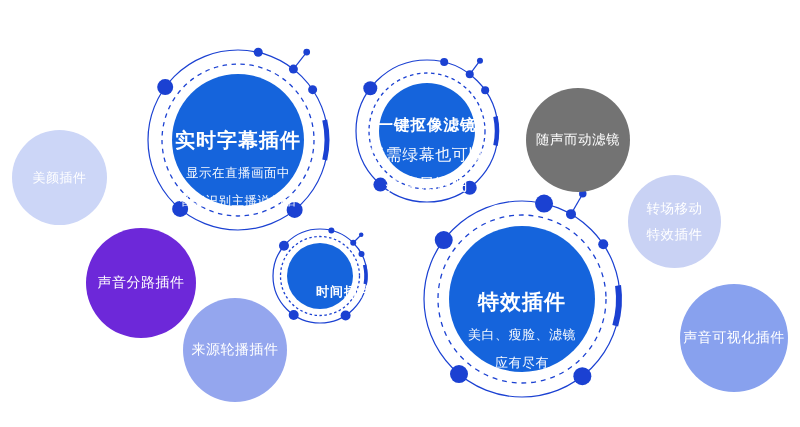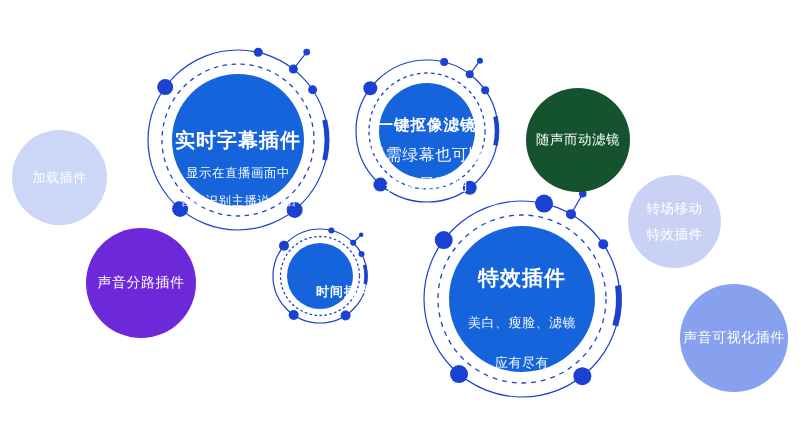--- a/index.html
+++ b/index.html
@@ -15,21 +15,21 @@
   .bubble .title{font-weight:bold;letter-spacing:1px;}
   .bubble .sub{opacity:.96;letter-spacing:.5px;}
   #bubble-subtitle .title{font-size:20px;}
   #bubble-subtitle .sub{font-size:12.5px;margin-top:11px;}
   #bubble-subtitle .sub:first-of-type{margin-top:14px;}
   #bubble-keying .title{font-size:15.5px;}
   #bubble-keying .sub{font-size:16px;margin-top:9px;}
   #bubble-keying .sub:first-of-type{margin-top:12px;}
   #bubble-time .title{font-size:13px;}
   #bubble-beauty .title{font-size:21px;}
-  #bubble-beauty .sub{font-size:13px;margin-top:22px;}
+  #bubble-beauty .sub{font-size:13px;margin-top:10px;}
   #bubble-beauty .sub:first-of-type{margin-top:13px;}
   .pcircle{
     position:absolute;border-radius:50%;display:flex;flex-direction:column;
     align-items:center;justify-content:center;text-align:center;color:#fff;
   }
   .pcircle span{display:block;letter-spacing:.5px;}
   #circle-live2d{left:12px;top:130px;width:95px;height:95px;font-size:13px;}
   #circle-live2d span + span{margin-top:9px;}
   #circle-soundsplit{left:86px;top:228px;width:110px;height:110px;font-size:14px;}
   #circle-carousel{left:183px;top:298px;width:104px;height:104px;font-size:14px;}
@@ -116,29 +116,32 @@
     <span class="title">时间插件</span>
   </div>
 
   <div class="bubble" id="bubble-beauty" style="left:447px;top:227px;width:150px;height:145px;">
     <span class="title">特效插件</span>
     <span class="sub">美白、瘦脸、滤镜</span>
     <span class="sub">应有尽有</span>
   </div>
 
   <div class="pcircle" id="circle-live2d" style="background-color: rgb(204, 214, 247);">
-    <span>加载插件</span>
+    <span>美颜插件</span>
   </div>
 
   <div class="pcircle" id="circle-soundsplit" style="background-color: #6d28d9;">
     <span>声音分路插件</span>
   </div>
 
+  <div class="pcircle" id="circle-carousel" style="background-color: rgb(148, 166, 238);">
+    <span>来源轮播插件</span>
+  </div>
 
-  <div class="pcircle" id="circle-soundmotion" style="background-color: #14532d;">
+  <div class="pcircle" id="circle-soundmotion" style="background-color: #737373;">
     <span>随声而动滤镜</span>
   </div>
 
   <div class="pcircle" id="circle-transition" style="background-color: rgb(201, 210, 244);">
     <span>转场移动</span>
     <span>特效插件</span>
   </div>
 
   <div class="pcircle" id="circle-soundviz" style="background-color: rgb(136, 161, 238);">
     <span>声音可视化插件</span>

